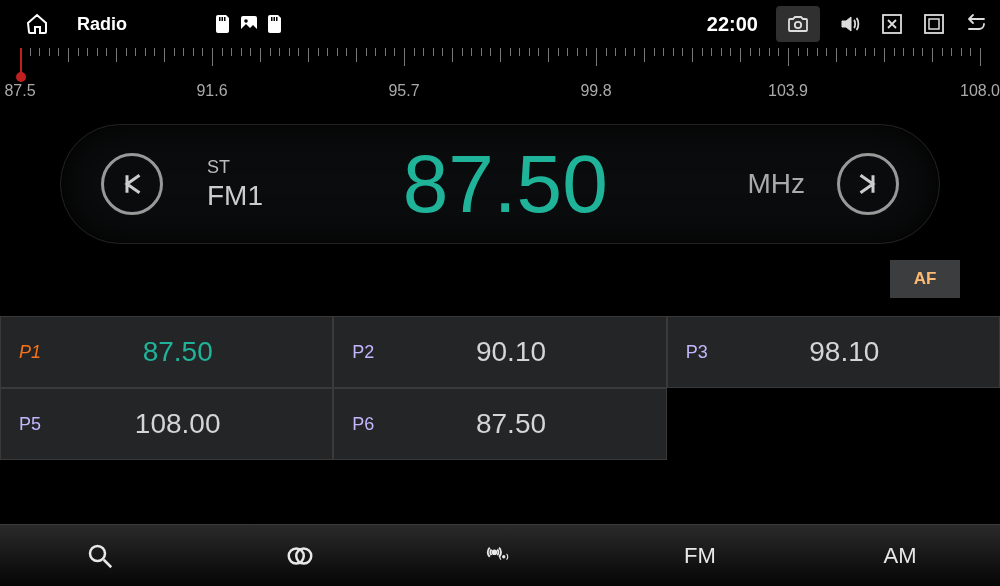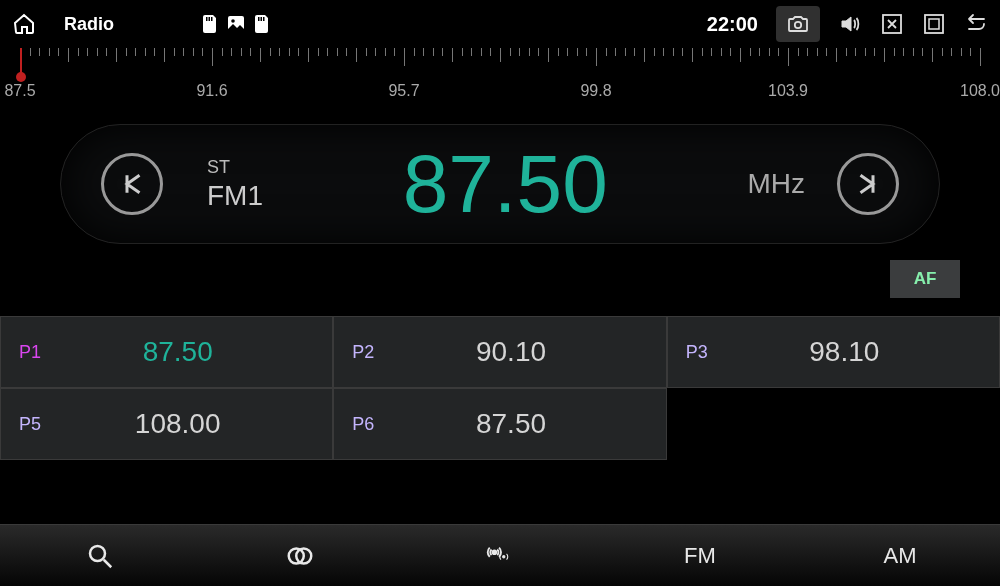--- a/index.html
+++ b/index.html
@@ -1,19 +1,19 @@
 <!DOCTYPE html>
 <html><head>
   <meta charset="utf-8">
   <style>
     * { margin:0; padding:0; box-sizing:border-box; font-family:Arial,Helvetica,sans-serif; }
     body { width:1000px; height:586px; background:#000; color:#c8c8c8; overflow:hidden; position:relative; }
 
     
-    .statusbar{ height:48px; display:flex; align-items:center; padding:0 12px; background:transparent; }
+    .statusbar{ height:48px; display:flex; align-items:center; padding:0 12px; background:transparent;margin-left:13px; }
     .statusbar .left{ display:flex; align-items:center; gap:28px; }
     .statusbar .fill{ flex:1; }
     .statusbar .right{ display:flex; align-items:center; gap:18px; }
     .ic{ width:24px; height:24px; display:inline-flex; align-items:center; justify-content:center; }
     .ic svg{ width:100%; height:100%; stroke:#ddd; fill:#ddd; }
     .mini-icons{ display:flex; gap:10px; margin-left:60px;}
     .mini{ width:16px; height:18px; display:inline-block;}
     .mini svg{ width:100%; height:100%; fill:#fff;}
     .app-title{ font-weight:700; font-size:18px; color:#fff; }
     .clock{ font-size:20px; font-weight:700; color:#fff; }
@@ -39,30 +39,30 @@
       display:flex; align-items:center; justify-content:center; color:#ccc; cursor:pointer; }
     .bandcol{ display:flex; flex-direction:column; gap:2px; margin-left:20px;}
     .stereo{ font-size:18px; color:#bbb; }
     .band{ font-size:28px; color:#ccc; }
     .freq{ flex:1; text-align:center; font-size:82px; font-weight:400; color:#1fb39a;}
     .unit{ font-size:28px; color:#aaa; margin-right:8px;}
 
     
     .rds-row{ display:flex; justify-content:flex-end; gap:12px; padding:16px 40px 18px;}
     .rds-btn{ background:#3b3d3e; width:70px; height:38px; display:flex; align-items:center;
-      justify-content:center; color:#86efac; font-size:17px; font-weight:600; cursor:pointer;}
+      justify-content:center; color:#fdba74; font-size:17px; font-weight:600; cursor:pointer;}
 
     
     .presets{ display:grid; grid-template-columns:repeat(3,1fr); grid-template-rows:repeat(2,1fr);
        height:144px; }
     .preset{ border:1px solid #3a3a3a; background:#232526; display:flex; align-items:center;
       padding:0 18px; cursor:pointer; }
     .preset .pname{ font-size:18px; color:#c4b5fd; }
     .preset .pval{ flex:1; text-align:center; font-size:28px; color:#d5d5d5;}
-    .preset.active .pname{ color:#d946ef;}
+    .preset.active .pname{ color:#f97316;font-style:italic;}
     .preset.active .pval{ color:#1fb39a;}
 
     
     .bottom{ position:absolute; bottom:0; left:0; right:0; height:62px; display:flex;
       align-items:center; justify-content:space-around;
       background:linear-gradient(#2a2a2a,#050505); border-top:1px solid #3a3a3a;}
     .bbtn{ flex:1; display:flex; align-items:center; justify-content:center;
       color:#e8e8e8; font-size:24px; cursor:pointer; height:100%;}
     .bbtn svg{ width:30px; height:30px; stroke:#e8e8e8; fill:none; stroke-width:2;}
     .btxt{font-size:22px;font-weight:500;}

